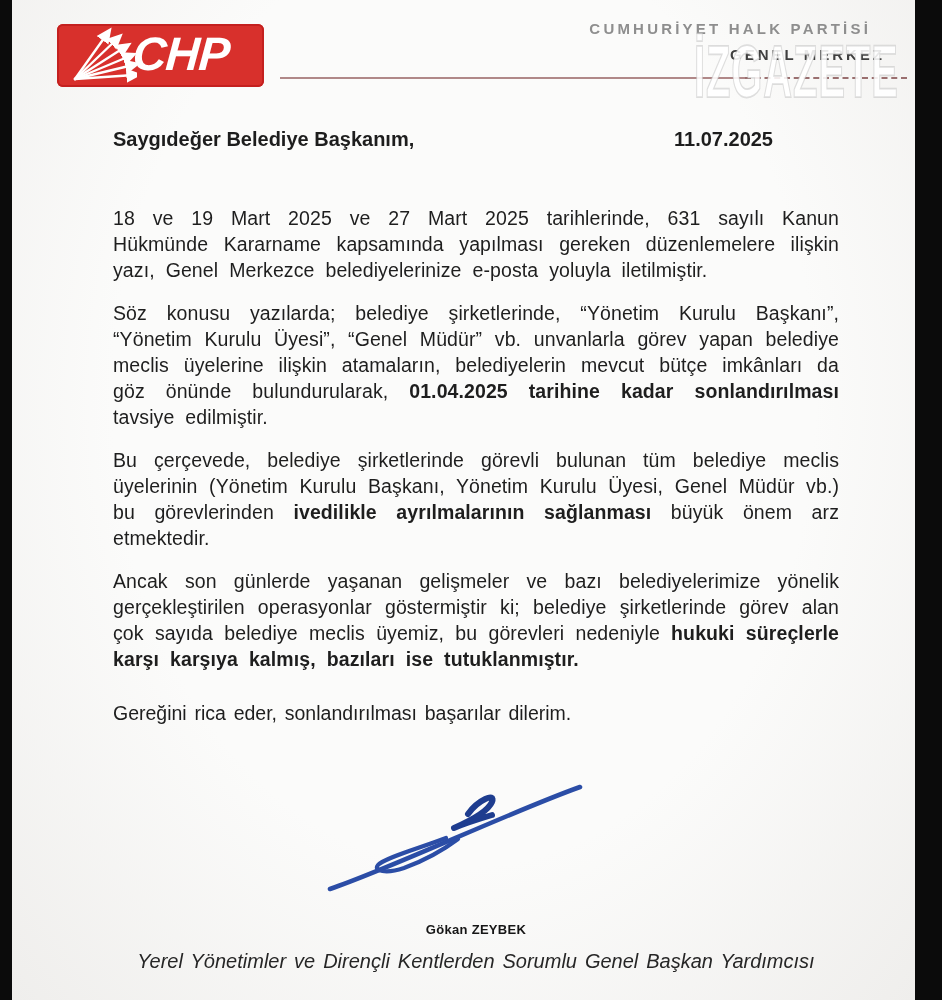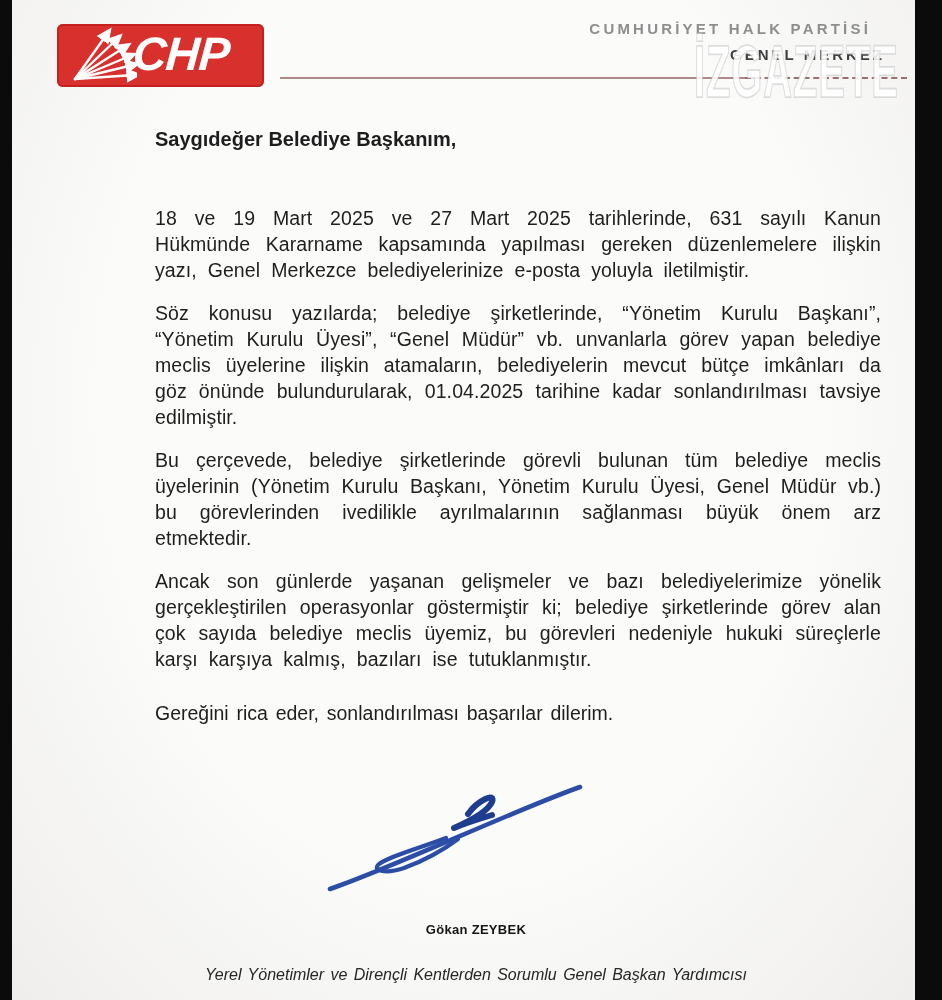--- a/index.html
+++ b/index.html
@@ -21,35 +21,35 @@
   .rule-solid{position:absolute;left:268px;top:77px;width:465px;height:0;
               border-top:2.5px solid #b08888;}
   .rule-dashed{position:absolute;left:733px;top:77px;width:162px;height:0;
                border-top:2.5px dashed #9a6f6f;}
   .watermark{position:absolute;left:682px;top:30px;width:215px;height:92px;overflow:hidden;
              color:rgba(255,255,255,0.88);-webkit-text-stroke:1px rgba(185,185,185,0.45);
              font-size:42px;font-weight:700;letter-spacing:1px;transform:scale(0.95,1.75);
              transform-origin:top left;z-index:5;pointer-events:none;}
 
   
-  .content{position:absolute;left:101px;top:128px;width:726px;color:#1d1d1d;margin-left:42px;}
+  .content{position:absolute;left:101px;top:128px;width:726px;color:#1d1d1d;}
   .salrow{display:flex;justify-content:space-between;align-items:flex-start;
           font-size:20px;font-weight:700;}
   .salrow .date{padding-right:66px;font-weight:700;}
   .paras{margin-top:54px;}
   .paras p{margin:0 0 17px 0;font-size:19.5px;line-height:26px;text-align:justify;
            word-spacing:0.28em;letter-spacing:0.1px;color:#1e1e1e;}
-  .seg-b{font-weight:400;}
+  .seg-b{font-weight:700;}
   .closing{margin-top:30px;font-size:19.5px;color:#1e1e1e;word-spacing:0.12em;}
 
   
   .sig{position:absolute;left:308px;top:776px;}
   .signer{position:absolute;left:101px;top:922px;width:726px;text-align:center;}
   .signer-name{font-size:13px;font-weight:700;color:#161616;letter-spacing:0.3px;}
-  .signer-title{margin-top:29px;font-size:16px;font-style:italic;color:#262626;
+  .signer-title{margin-top:13px;font-size:20px;font-style:italic;color:#262626;
                 word-spacing:0.12em;}
 </style>
 </head>
 <body>
 
 <div class="frame">
   <div class="page">
 
     <div class="logo">
       <svg width="72" height="58" viewBox="0 0 72 58">
@@ -72,20 +72,21 @@
 
     <div class="org-name">CUMHURİYET HALK PARTİSİ</div>
     <div class="org-unit">GENEL MERKEZ</div>
     <div class="rule-solid"></div>
     <div class="rule-dashed"></div>
     <div class="watermark">İZGAZETE</div>
 
     <div class="content">
       <div class="salrow">
         <span>Saygıdeğer Belediye Başkanım,</span>
+        <span class="date">11.07.2025</span>
       </div>
 
       <div class="paras">
         <p><span>18 ve 19 Mart 2025 ve 27 Mart 2025 tarihlerinde, 631 sayılı Kanun Hükmünde Kararname kapsamında yapılması gereken düzenlemelere ilişkin yazı, Genel Merkezce belediyelerinize e-posta yoluyla iletilmiştir.</span></p>
 
         <p><span>Söz konusu yazılarda; belediye şirketlerinde, “Yönetim Kurulu Başkanı”, “Yönetim Kurulu Üyesi”, “Genel Müdür” vb. unvanlarla görev yapan belediye meclis üyelerine ilişkin atamaların, belediyelerin mevcut bütçe imkânları da göz önünde bulundurularak, </span><span class="seg-b">01.04.2025 tarihine kadar sonlandırılması</span><span> tavsiye edilmiştir.</span></p>
 
         <p><span>Bu çerçevede, belediye şirketlerinde görevli bulunan tüm belediye meclis üyelerinin (Yönetim Kurulu Başkanı, Yönetim Kurulu Üyesi, Genel Müdür vb.) bu görevlerinden </span><span class="seg-b">ivedilikle ayrılmalarının sağlanması</span><span> büyük önem arz etmektedir.</span></p>
 
         <p><span>Ancak son günlerde yaşanan gelişmeler ve bazı belediyelerimize yönelik gerçekleştirilen operasyonlar göstermiştir ki; belediye şirketlerinde görev alan çok sayıda belediye meclis üyemiz, bu görevleri nedeniyle </span><span class="seg-b">hukuki süreçlerle karşı karşıya kalmış, bazıları ise tutuklanmıştır.</span></p>

